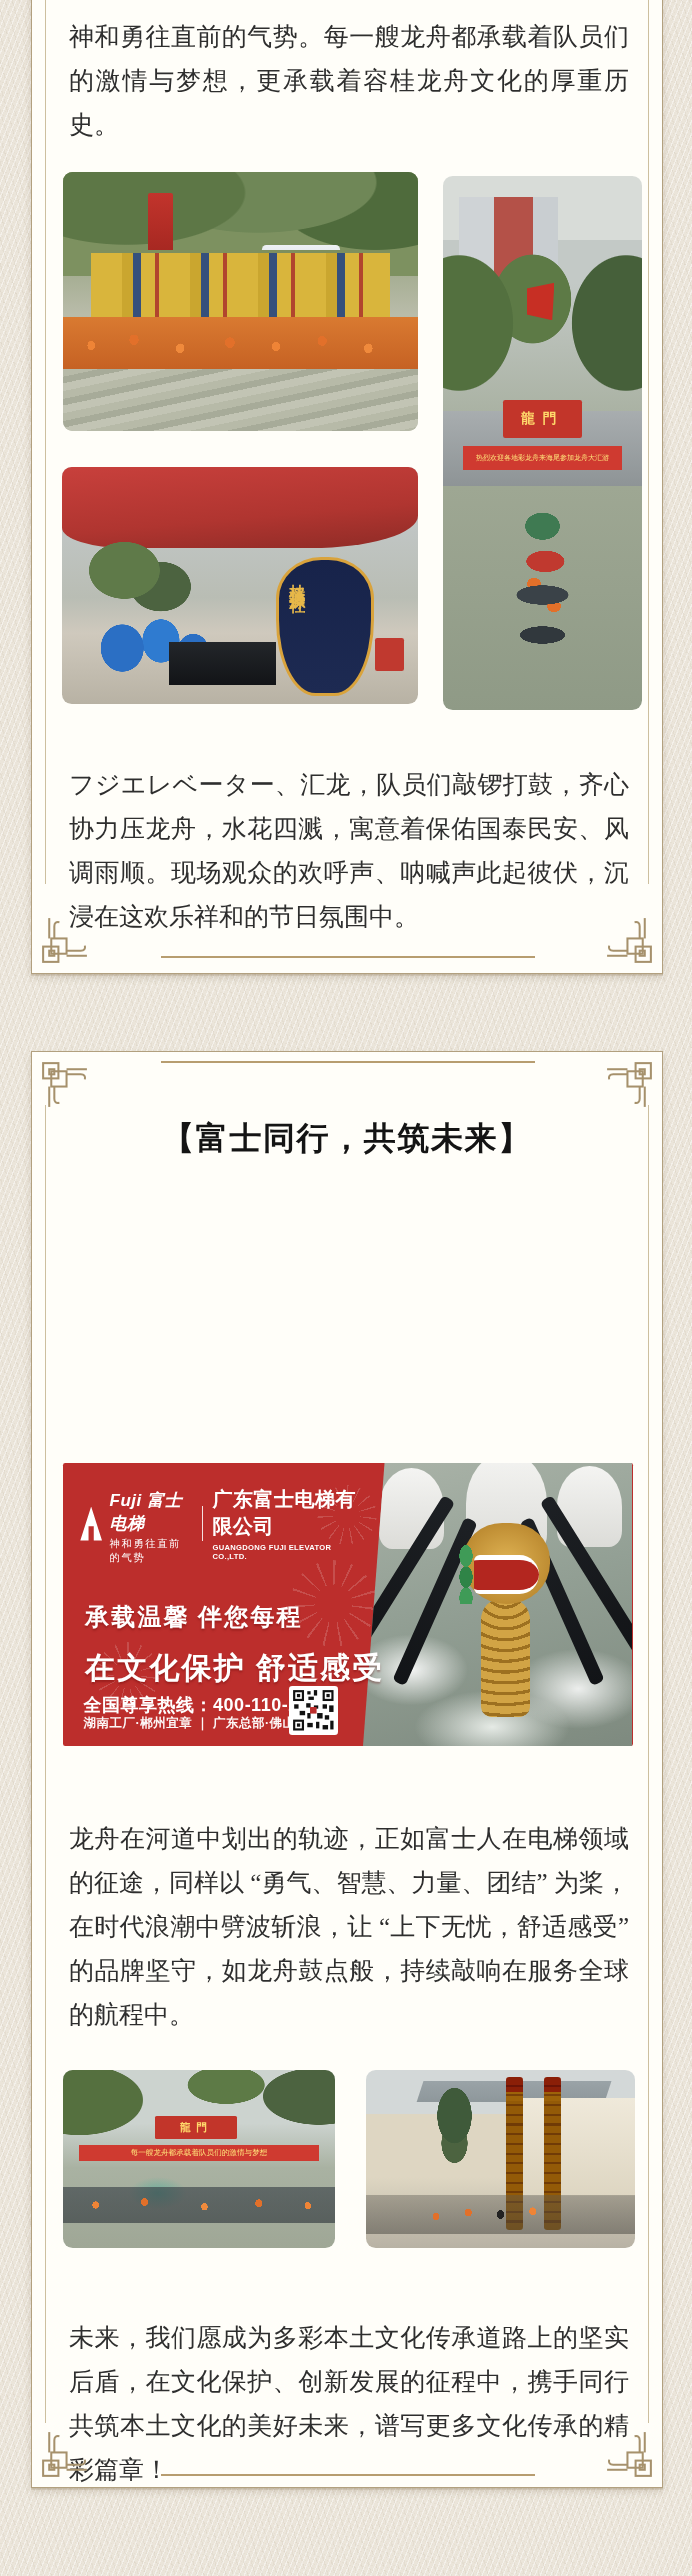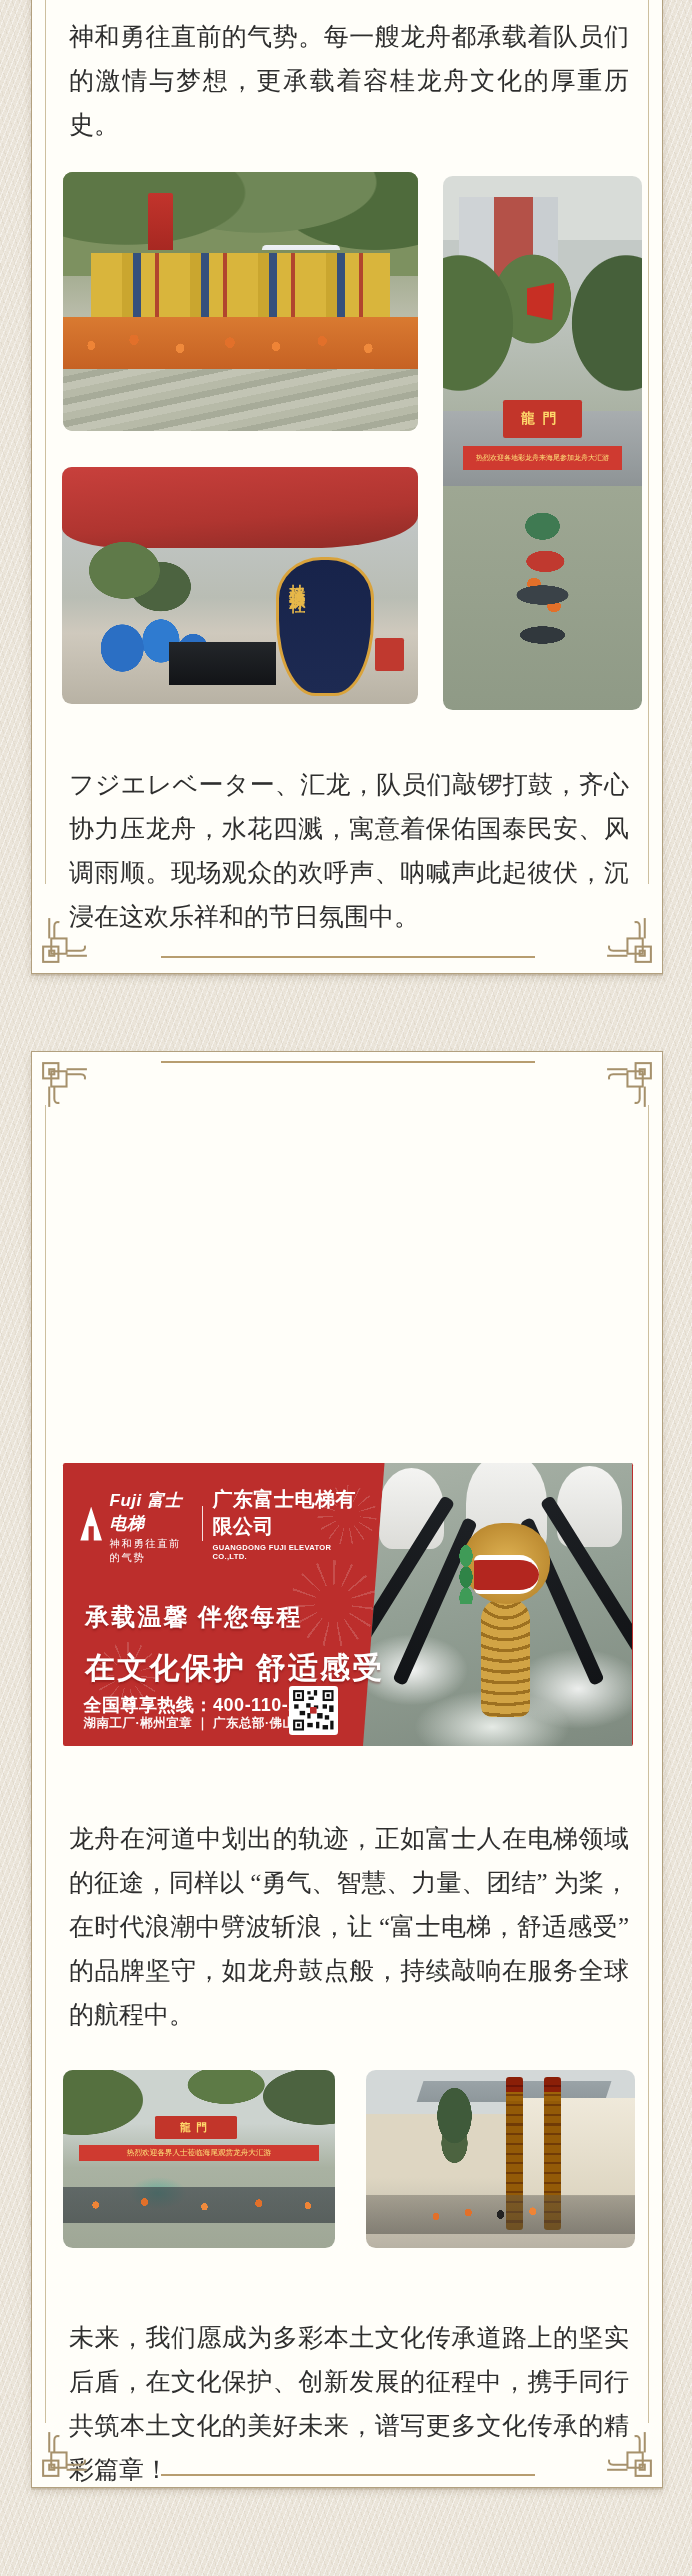--- a/index.html
+++ b/index.html
@@ -278,20 +278,21 @@
   <div class="innerline l"></div>
   <div class="innerline r"></div>
   <div class="divider" style="top:9.2px"></div>
   <div class="knot tl"><svg viewBox="0 0 110 110">
         <use href="#knot-shape"></use>
       </svg></div>
   <div class="knot tr"><svg viewBox="0 0 110 110">
         <use href="#knot-shape"></use>
       </svg></div>
 
+  <h2 class="section-title" style="top:38px">【富士同行，共筑未来】</h2>
 
 
   <div id="adbanner">
     <div class="fw fw1"></div>
     <div class="fw fw2"></div>
     <div class="fw fw3"></div>
 
     <div class="ad-photo">
       <div class="adp-splash"></div>
       <div class="adp-rower1"></div>
@@ -326,26 +327,26 @@
       <div class="ad-hotline">全国尊享热线：400-110-2688</div>
       <div class="ad-locations">湖南工厂·郴州宜章 ｜ 广东总部·佛山顺德</div>
       <div class="ad-qr">
           <svg viewBox="0 0 78 78">
             <use href="#qr-shape"></use>
           </svg>
         </div>
     </div>
   </div>
 
-  <p class="para" style="top:740px">龙舟在河道中划出的轨迹，正如富士人在电梯领域的征途，同样以 “勇气、智慧、力量、团结” 为桨，在时代浪潮中劈波斩浪，让 “富士电梯，舒适感受” 的品牌坚守，如龙舟鼓点般，持续敲响在服务全球的航程中。</p>
+  <p class="para" style="top:740px">龙舟在河道中划出的轨迹，正如富士人在电梯领域的征途，同样以 “勇气、智慧、力量、团结” 为桨，在时代浪潮中劈波斩浪，让 “上下无忧，舒适感受” 的品牌坚守，如龙舟鼓点般，持续敲响在服务全球的航程中。</p>
 
   <figure class="ph" id="phD">
     <div class="pD-trees"></div>
     <div class="pD-sign">龍門</div>
-    <div class="pD-banner">热烈欢迎各界人士莅临海尾观赏龙舟大汇游</div>
+    <div class="pD-banner">每一艘龙舟都承载着队员们的激情与梦想</div>
     <div class="pD-smoke"></div>
     <div class="pD-crowd"></div>
   </figure>
 
   <figure class="ph" id="phE">
     <div class="pE-roof"></div>
     <div class="pE-bldg"></div>
     <div class="pE-pine"></div>
     <div class="pE-pole1"></div>
     <div class="pE-pole2"></div>

